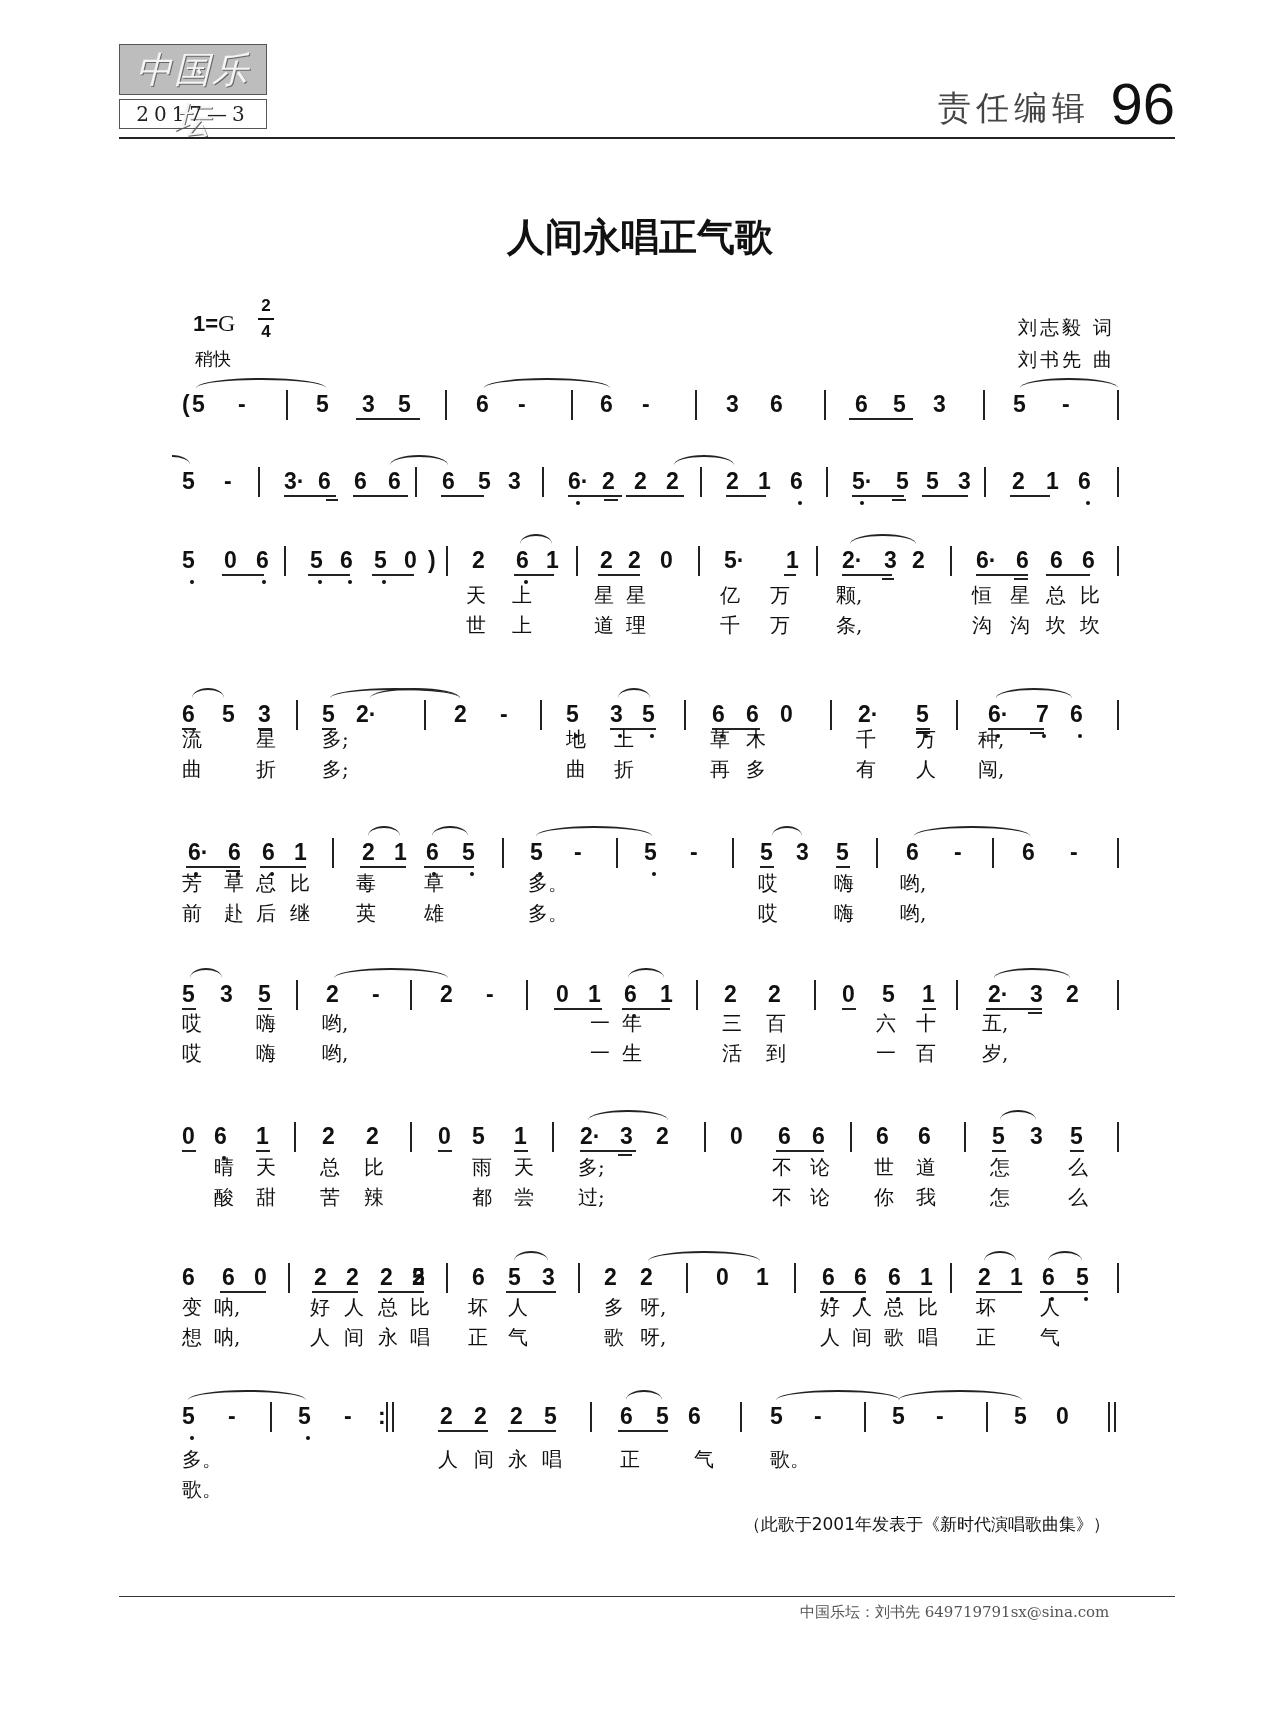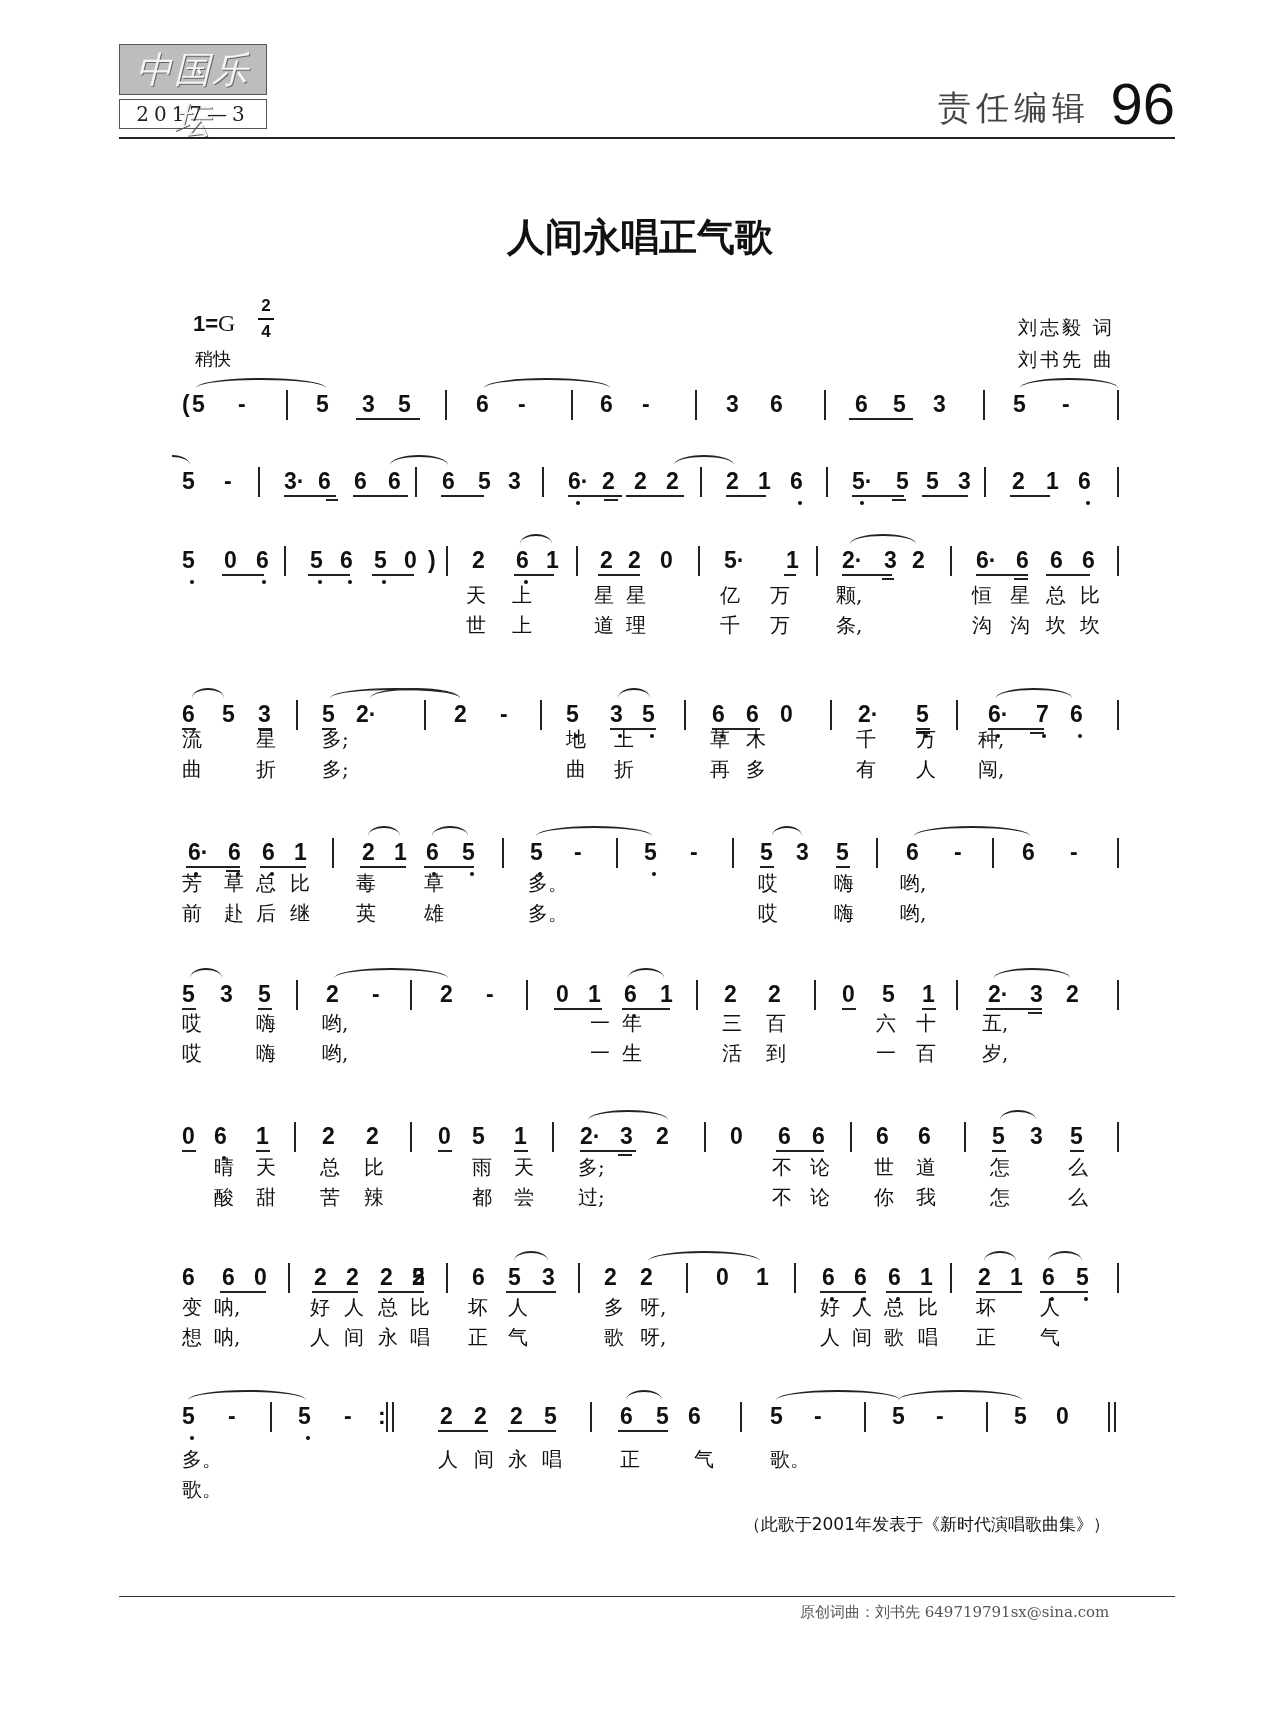--- a/index.html
+++ b/index.html
@@ -594,13 +594,13 @@
     <div class="ly" style="left: 508px; top: 1448px;">永</div>
     <div class="ly" style="left: 542px; top: 1448px;">唱</div>
     <div class="ly" style="left: 620px; top: 1448px;">正</div>
     <div class="ly" style="left: 694px; top: 1448px;">气</div>
     <div class="ly" style="left: 770px; top: 1448px;">歌。</div>
     <div class="ly" style="left: 182px; top: 1478px;">歌。</div>
   </div>
 
 <div class="abs note-foot">（此歌于2001年发表于《新时代演唱歌曲集》）</div>
 <div class="abs rule-bot"></div>
-<div class="abs editor">原创词曲：刘书先  649719791sx@sina.com</div>
+<div class="abs editor">中国乐坛：刘书先  649719791sx@sina.com</div>
 
 </body></html>

